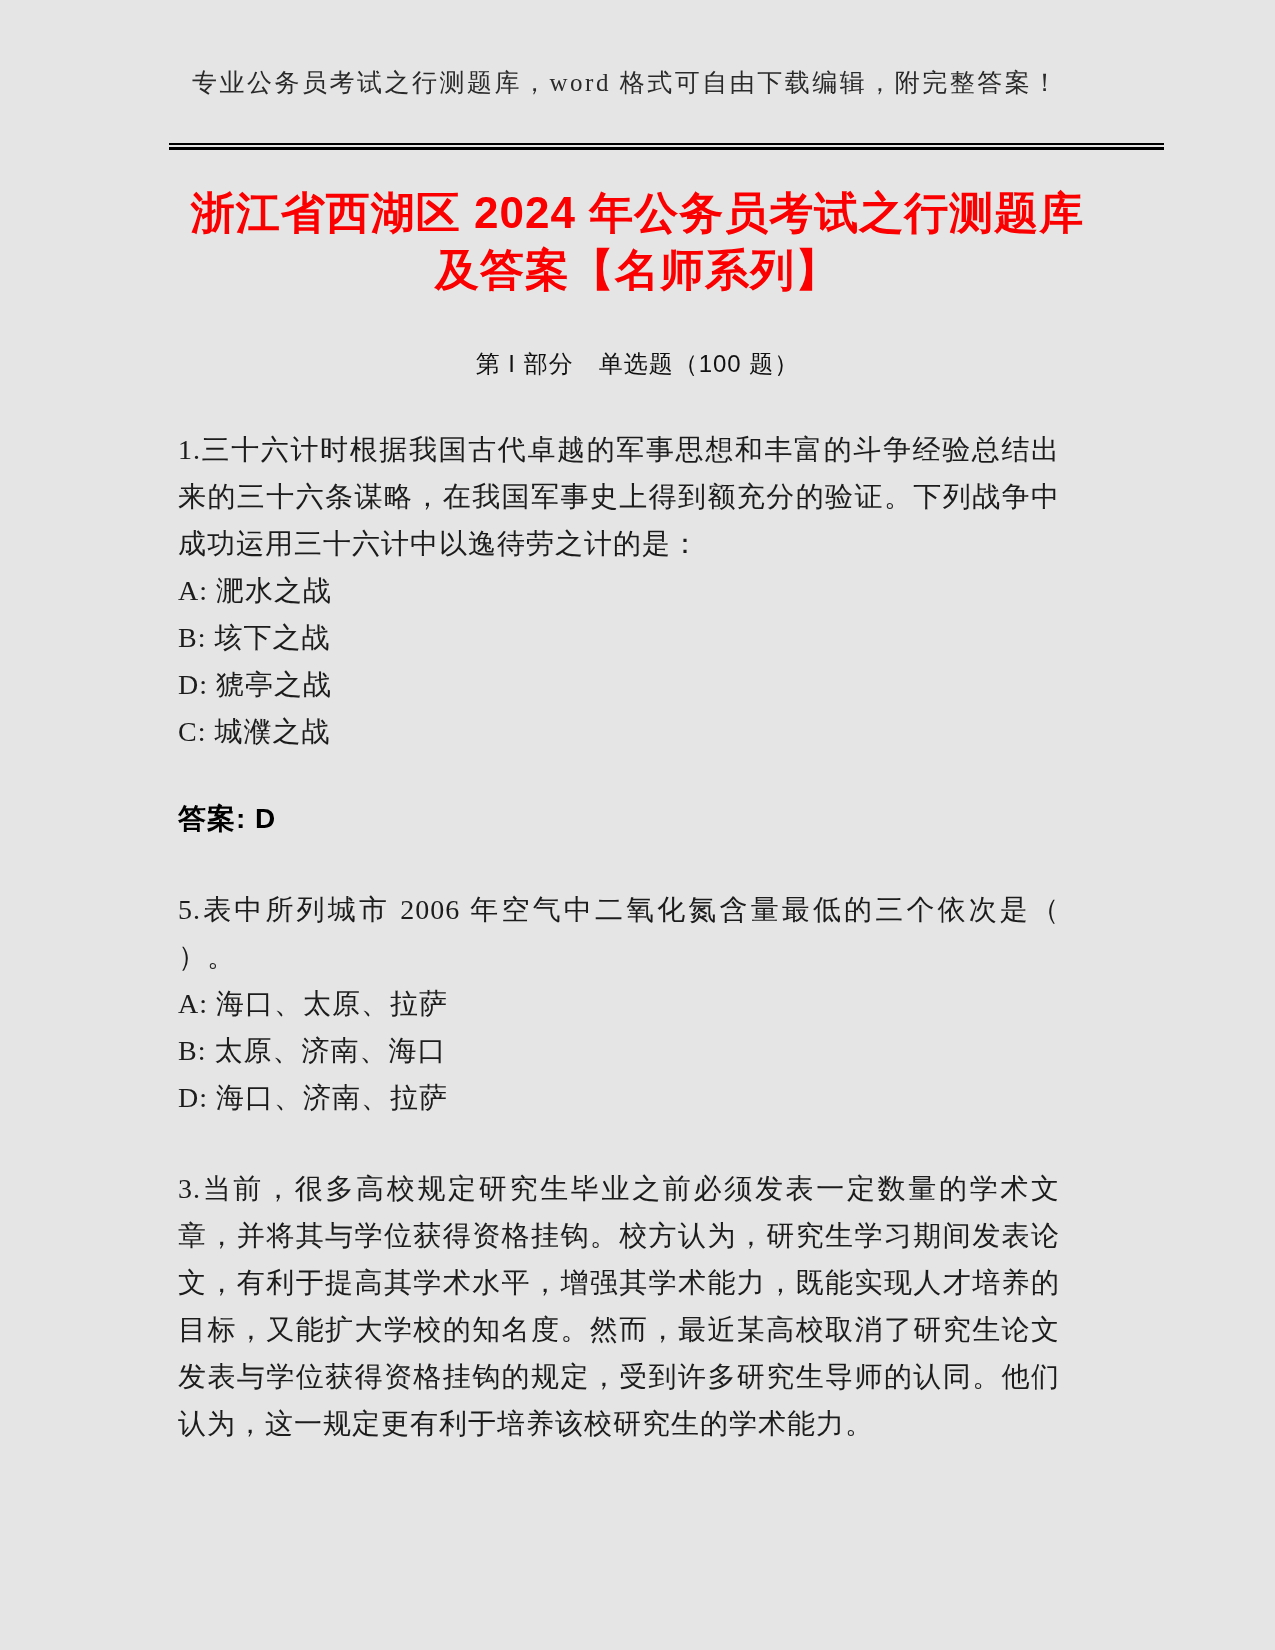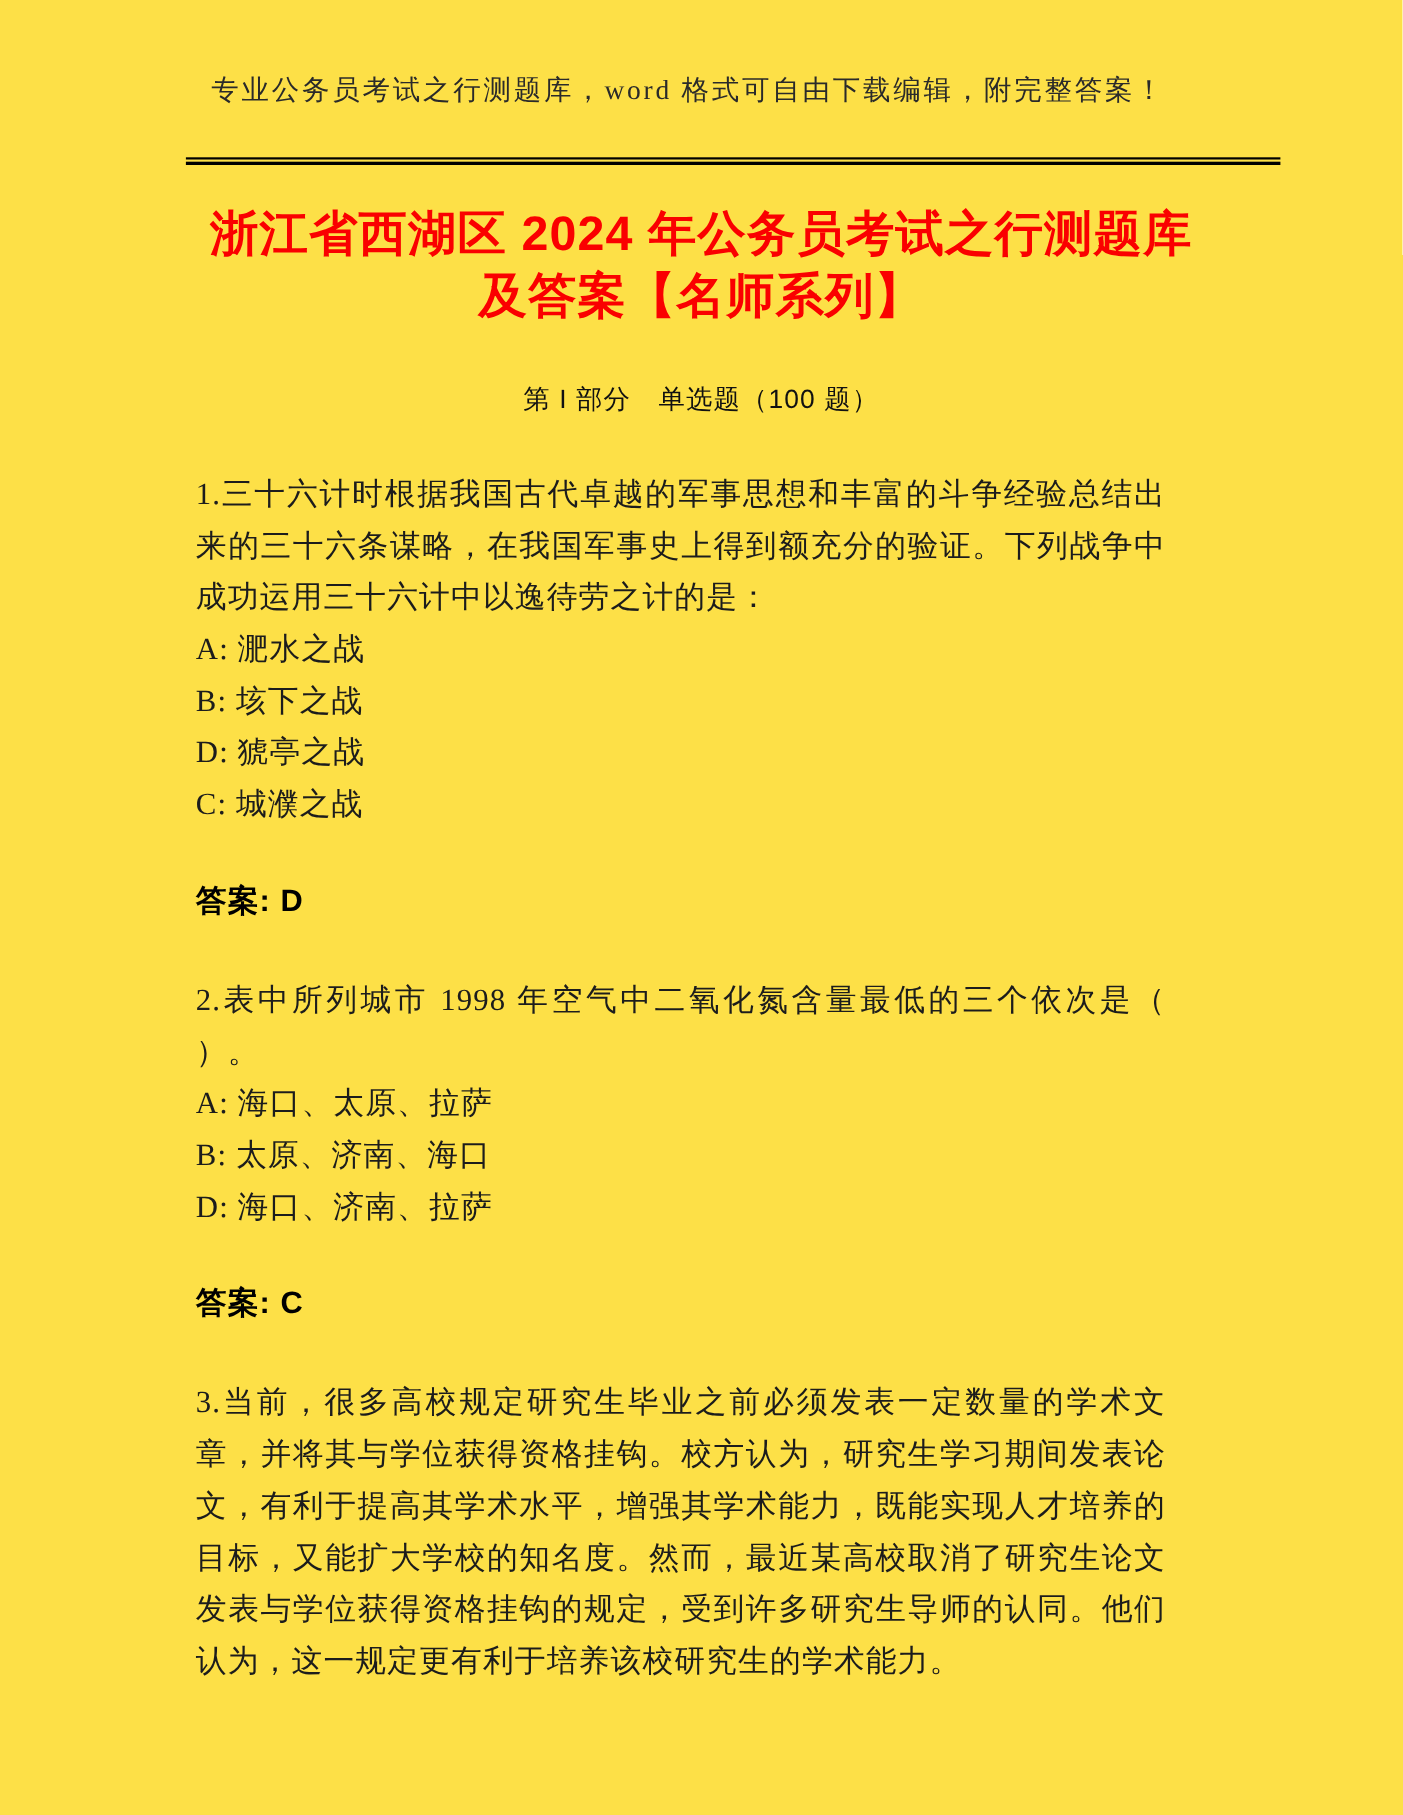--- a/index.html
+++ b/index.html
@@ -4,21 +4,21 @@
 <style>
   html, body {
     margin: 0;
     padding: 0;
     background: #ffffff;
   }
   .page {
     position: relative;
     width: 1275px;
     height: 1650px;
-    background: #fde047;
+    background: #e5e5e5;
     overflow: hidden;
     font-family: "Liberation Serif", "DejaVu Serif", serif;
     color: var(--text, #1c1c1c);
   }
   
   .doc-header {
     margin: 68px 0 0 169px;
     width: 995px;
   }
   .header-notice {
@@ -104,25 +104,24 @@
     <section class="question">
       <p class="q-text">1.三十六计时根据我国古代卓越的军事思想和丰富的斗争经验总结出来的三十六条谋略，在我国军事史上得到额充分的验证。下列战争中成功运用三十六计中以逸待劳之计的是：</p>
       <div class="option">A: 淝水之战</div>
       <div class="option">B: 垓下之战</div>
       <div class="option">D: 猇亭之战</div>
       <div class="option">C: 城濮之战</div>
       <div class="answer">答案: D</div>
     </section>
 
     <section class="question">
-      <p class="q-text">2.表中所列城市 1998 年空气中二氧化氮含量最低的三个依次是（ ）。</p>
+      <p class="q-text">5.表中所列城市 2006 年空气中二氧化氮含量最低的三个依次是（ ）。</p>
       <div class="option">A: 海口、太原、拉萨</div>
       <div class="option">B: 太原、济南、海口</div>
       <div class="option">D: 海口、济南、拉萨</div>
-      <div class="answer">答案: C</div>
     </section>
 
     <section class="question">
       <p class="q-text">3.当前，很多高校规定研究生毕业之前必须发表一定数量的学术文章，并将其与学位获得资格挂钩。校方认为，研究生学习期间发表论文，有利于提高其学术水平，增强其学术能力，既能实现人才培养的目标，又能扩大学校的知名度。然而，最近某高校取消了研究生论文发表与学位获得资格挂钩的规定，受到许多研究生导师的认同。他们认为，这一规定更有利于培养该校研究生的学术能力。</p>
     </section>
 
   </main>
 
 </div>
 

